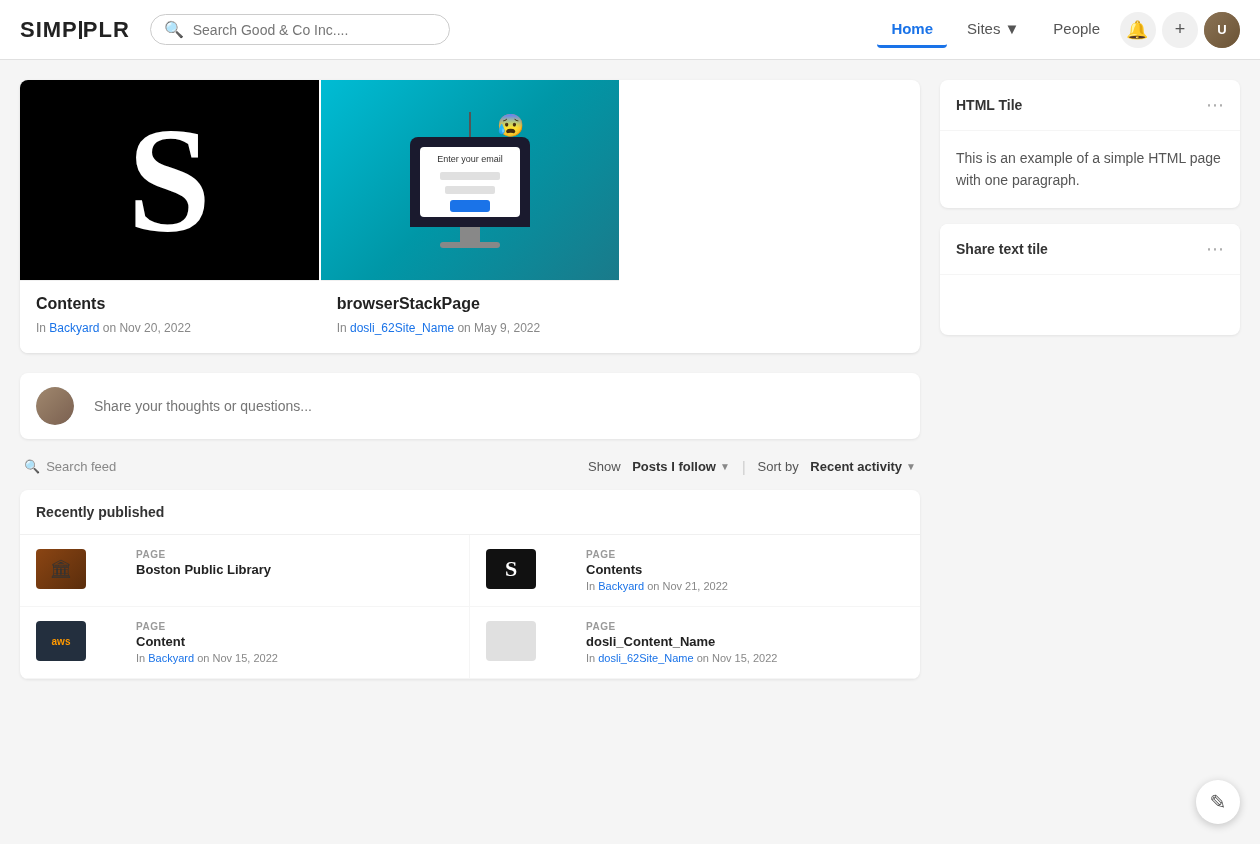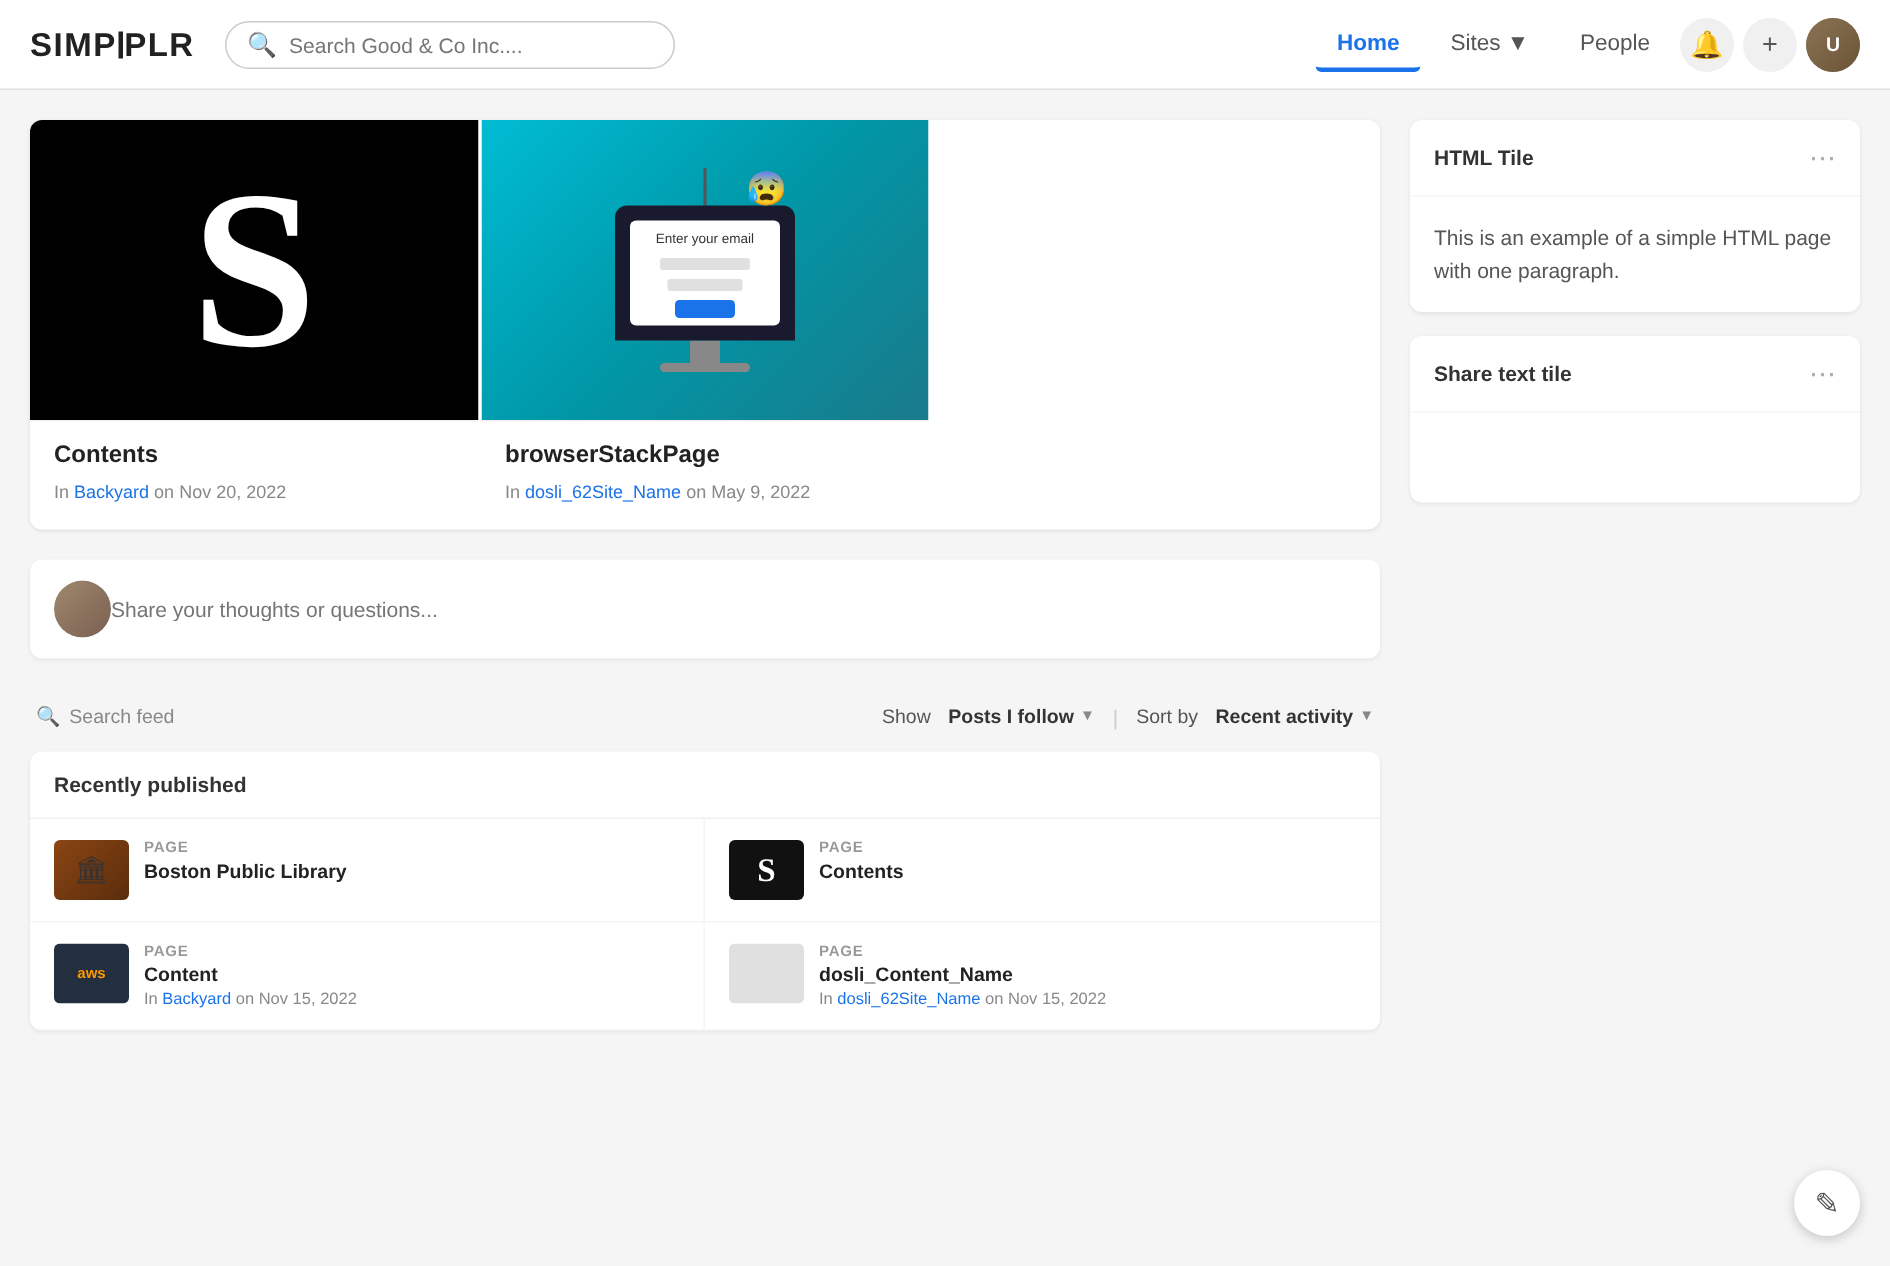--- a/index.html
+++ b/index.html
@@ -77,21 +77,21 @@
 
     .card-info { padding: 14px 16px 18px; border-top: 1px solid #f0f0f0; }
     .card-title { font-size: 16px; font-weight: 600; color: #222; margin-bottom: 8px; }
     .card-meta { font-size: 12px; color: #888; }
     .card-meta a { color: #1a73e8; text-decoration: none; }
     .card-lock { font-size: 11px; }
 
     
     .share-box {
       background: #fff; border-radius: 8px; padding: 14px 16px;
-      display: flex; align-items: center; gap: 0; margin-bottom: 27px;
+      display: flex; align-items: center; gap: 20px; margin-bottom: 16px;
       box-shadow: 0 1px 3px rgba(0,0,0,0.08);
     }
     .share-avatar { width: 38px; height: 38px; border-radius: 50%; background: #ccc; overflow: hidden; flex-shrink: 0; }
     .share-avatar-img { width: 100%; height: 100%; background: linear-gradient(135deg, #a0886e, #7a6050); border-radius: 50%; }
     .share-input { flex: 1; border: none; outline: none; font-size: 14px; color: #999; cursor: pointer; }
 
     
     .feed-controls {
       display: flex; align-items: center; gap: 12px; margin-bottom: 12px; padding: 0 4px;
     }
@@ -116,21 +116,21 @@
       display: flex; align-items: flex-start; gap: 10px; padding: 14px 16px;
       border-bottom: 1px solid #f5f5f5; border-right: 1px solid #f5f5f5;
     }
     .pub-item:nth-child(2n) { border-right: none; }
     .pub-thumb { width: 50px; height: 40px; border-radius: 4px; overflow: hidden; flex-shrink: 0; background: #eee; }
     .pub-thumb-library { width: 100%; height: 100%; background: linear-gradient(135deg, #8B4513, #5a2d0c); display: flex; align-items: center; justify-content: center; }
     .pub-thumb-s { width: 100%; height: 100%; background: #111; display: flex; align-items: center; justify-content: center; color: #fff; font-size: 22px; font-weight: 900; font-family: Georgia, serif; }
     .pub-thumb-aws { width: 100%; height: 100%; background: #232F3E; display: flex; align-items: center; justify-content: center; }
     .pub-thumb-aws-logo { font-size: 10px; font-weight: bold; color: #FF9900; }
     .pub-thumb-dosli { width: 100%; height: 100%; background: #e0e0e0; }
-    .pub-info { flex: 1; min-width: 0; }
+    .pub-info { flex: 1; min-width: 0; margin-left: 40px; }
     .pub-type { font-size: 10px; color: #999; text-transform: uppercase; font-weight: 600; letter-spacing: 0.5px; margin-bottom: 2px; }
     .pub-title { font-size: 13px; font-weight: 600; color: #222; margin-bottom: 3px; white-space: nowrap; overflow: hidden; text-overflow: ellipsis; }
     .pub-meta { font-size: 11px; color: #888; }
     .pub-meta a { color: #1a73e8; text-decoration: none; }
 
     
     .sidebar { flex: 0 0 300px; display: flex; flex-direction: column; gap: 16px; }
 
     .widget {
       background: #fff; border-radius: 8px; box-shadow: 0 1px 3px rgba(0,0,0,0.08); overflow: hidden;
@@ -275,20 +275,24 @@
           </div>
         </div>
 
         <div class="pub-item">
           <div class="pub-thumb">
             <div class="pub-thumb-s">S</div>
           </div>
           <div class="pub-info">
             <div class="pub-type">PAGE</div>
             <div class="pub-title">Contents</div>
+            <div class="pub-meta">
+              In <a style="color: rgb(26, 115, 232);">Backyard</a>
+              <span> on </span><span>Nov 21, 2022</span>
+            </div>
           </div>
         </div>
 
         <div class="pub-item">
           <div class="pub-thumb">
             <div class="pub-thumb-aws">
               <span class="pub-thumb-aws-logo">aws</span>
             </div>
           </div>
           <div class="pub-info">

